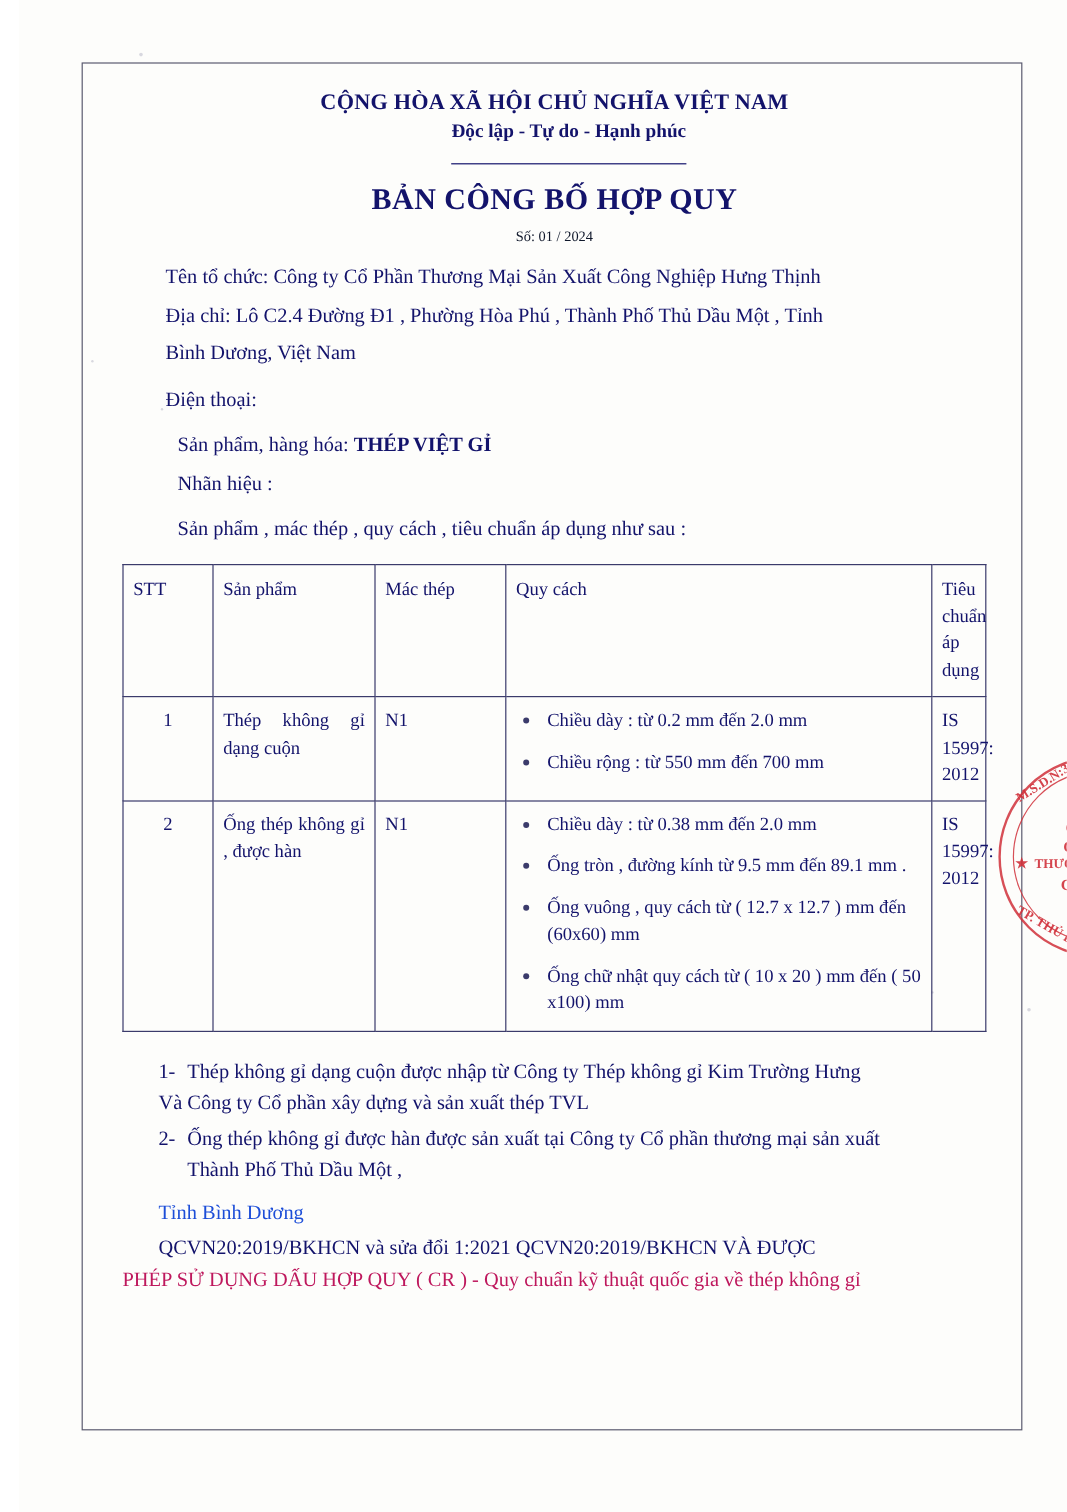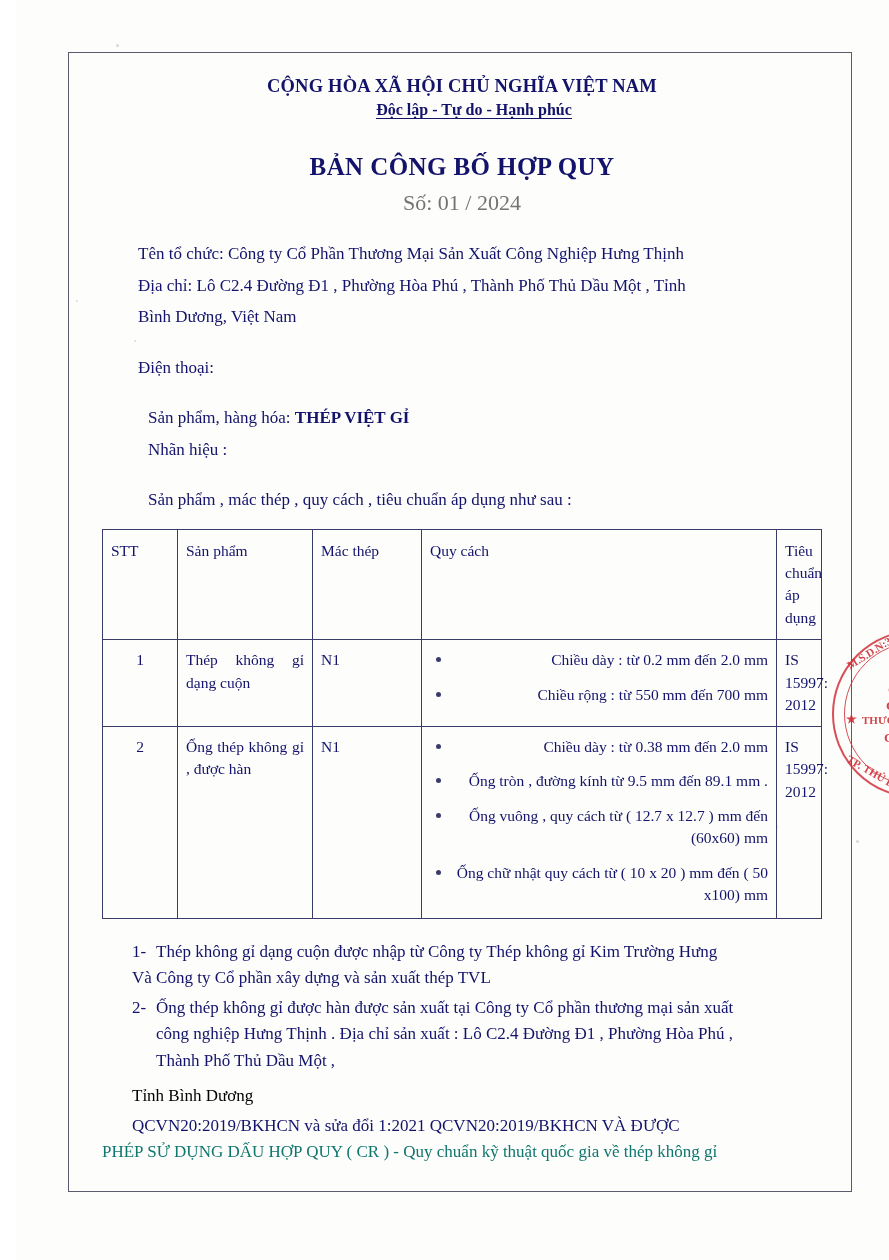--- a/index.html
+++ b/index.html
@@ -54,44 +54,44 @@
   }
   .natl-sub {
     text-align: center;
     font-weight: bold;
     font-size: 16px;
     color: #13136b;
     margin-top: 4px;
   }
   .natl-sub span {
     border-bottom: 1.4px solid #13136b;
-    padding-bottom: 0;
+    padding-bottom: 18px;
     margin-left: 24px;
   }
 
   .doc-title {
     text-align: center;
     font-weight: bold;
     font-size: 25px;
     color: #13136b;
     margin-top: 34px;
     letter-spacing: 0.4px;
   }
   .doc-number {
     text-align: center;
-    font-size: 22px;
-    color: #737373;
+    font-size: 12px;
+    color: #0f172a;
     margin-top: 9px;
   }
 
   .para {
     font-size: 17px;
     color: #13136b;
     line-height: 1.5;
-    margin-top: 25px;
+    margin-top: 13px;
   }
   .para.indent {
     text-indent: 0;
     padding-left: 36px;
   }
   .para.indent2 {
     padding-left: 46px;
   }
   .para.tight { margin-top: 6px; }
   .bold { font-weight: bold; }
@@ -129,21 +129,20 @@
 
   ul.specs {
     list-style: none;
     margin: 0;
     padding: 0;
   }
   ul.specs li {
     position: relative;
     padding-left: 26px;
     margin-bottom: 12px;
-    text-align: right;
   }
   ul.specs li:last-child { margin-bottom: 2px; }
   ul.specs li::before {
     content: "";
     position: absolute;
     left: 6px;
     top: 8px;
     width: 5px;
     height: 5px;
     background: #3b3b6b;
@@ -171,37 +170,37 @@
     padding-left: 30px;
     margin-top: 1px;
   }
   .note-cont2 {
     padding-left: 54px;
     margin-top: 1px;
   }
 
   .tail {
     font-size: 17px;
-    color: #000000;
+    color: #1d4ed8;
     line-height: 1.5;
     margin-top: 10px;
     padding-left: 30px;
   }
   .tail-justify {
     font-size: 17px;
     color: #13136b;
     line-height: 1.5;
     margin-top: 4px;
     padding-left: 30px;
     text-align: justify;
     text-justify: inter-word;
   }
   .tail-last {
     font-size: 17px;
-    color: #0f766e;
+    color: #be185d;
     line-height: 1.5;
     margin-top: 1px;
     padding-left: 0px;
   }
 
   
   .stamp {
     position: absolute;
     left: 816px;
     top: 630px;
@@ -338,21 +337,20 @@
       <div class="note-item">
         <div class="note-num">1-</div>
         <div class="note-body">Thép không gỉ dạng cuộn được nhập từ Công ty Thép không gỉ Kim Trường Hưng</div>
       </div>
       <div class="note-cont">Và Công ty Cổ phần xây dựng và sản xuất thép TVL</div>
 
       <div class="note-item">
         <div class="note-num">2-</div>
         <div class="note-body">Ống thép không gỉ được hàn được sản xuất tại Công ty Cổ phần thương mại sản xuất</div>
       </div>
-      <div class="note-cont2">công nghiệp Hưng Thịnh . Địa chỉ sản xuất : Lô C2.4 Đường Đ1 , Phường Hòa Phú ,</div>
       <div class="note-cont2">Thành Phố Thủ Dầu Một ,</div>
     </div>
 
     <div class="tail">Tỉnh Bình Dương</div>
     <div class="tail-justify">QCVN20:2019/BKHCN và sửa đổi 1:2021  QCVN20:2019/BKHCN VÀ ĐƯỢC</div>
     <div class="tail-last">PHÉP SỬ DỤNG DẤU HỢP QUY ( CR ) -  Quy chuẩn kỹ thuật quốc gia về thép không gỉ</div>
 
   </div>
 
   <div class="stamp">

